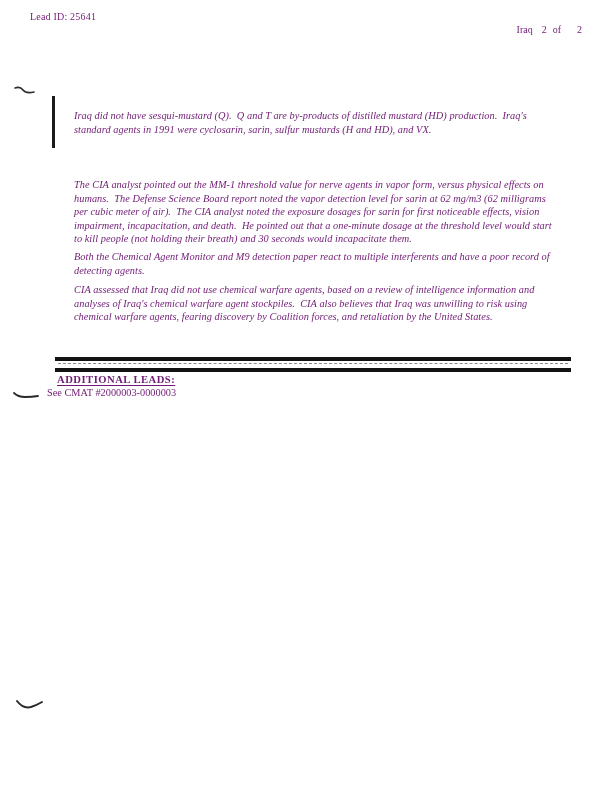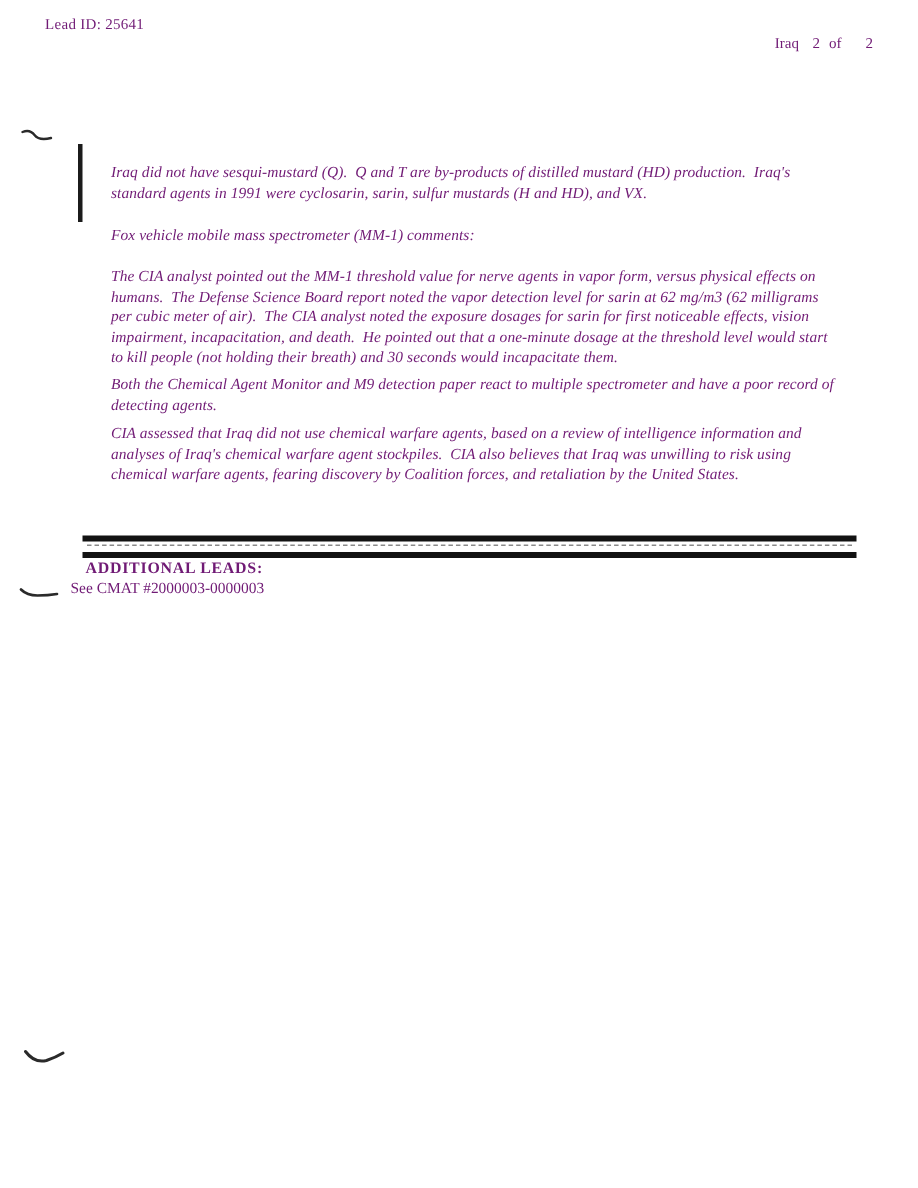--- a/index.html
+++ b/index.html
@@ -75,20 +75,21 @@
     height: 0;
     border-top: 1.5px dashed #8a8a8a;
   }
   .leads-heading {
     position: absolute;
     left: 57px;
     top: 373.5px;
     font-size: 10.6px;
     font-weight: bold;
     letter-spacing: 0.5px;
+    text-decoration: underline;
     text-underline-offset: 2px;
     text-decoration-thickness: 1.2px;
     white-space: pre;
   }
   .leads-ref {
     position: absolute;
     left: 47px;
     top: 387px;
     font-size: 10.3px;
     white-space: pre;
@@ -119,29 +120,28 @@
 
   <svg class="mark mark1" width="24" height="14" viewBox="0 0 24 14">
     <path d="M2 4 Q7 2 10 6 Q13 10 21 8" stroke-width="1.6"></path>
   </svg>
 
   <div class="change-bar"></div>
 
   <p class="para p1">Iraq did not have sesqui-mustard (Q).  Q and T are by-products of distilled mustard (HD) production.  Iraq's
 standard agents in 1991 were cyclosarin, sarin, sulfur mustards (H and HD), and VX.</p>
 
-  <p class="para p2">Fox vehicle mobile mass spectrometer (MM-1) comments:</p>
 
   <p class="para p3">The CIA analyst pointed out the MM-1 threshold value for nerve agents in vapor form, versus physical effects on
 humans.  The Defense Science Board report noted the vapor detection level for sarin at 62 mg/m3 (62 milligrams
 per cubic meter of air).  The CIA analyst noted the exposure dosages for sarin for first noticeable effects, vision
 impairment, incapacitation, and death.  He pointed out that a one-minute dosage at the threshold level would start
 to kill people (not holding their breath) and 30 seconds would incapacitate them.</p>
 
-  <p class="para p4">Both the Chemical Agent Monitor and M9 detection paper react to multiple spectrometer and have a poor record of
+  <p class="para p4">Both the Chemical Agent Monitor and M9 detection paper react to multiple interferents and have a poor record of
 detecting agents.</p>
 
   <p class="para p5">CIA assessed that Iraq did not use chemical warfare agents, based on a review of intelligence information and
 analyses of Iraq's chemical warfare agent stockpiles.  CIA also believes that Iraq was unwilling to risk using
 chemical warfare agents, fearing discovery by Coalition forces, and retaliation by the United States.</p>
 
   <div class="divider-bar divider-top"></div>
   <div class="divider-dashes"></div>
   <div class="divider-bar divider-bottom"></div>
 

